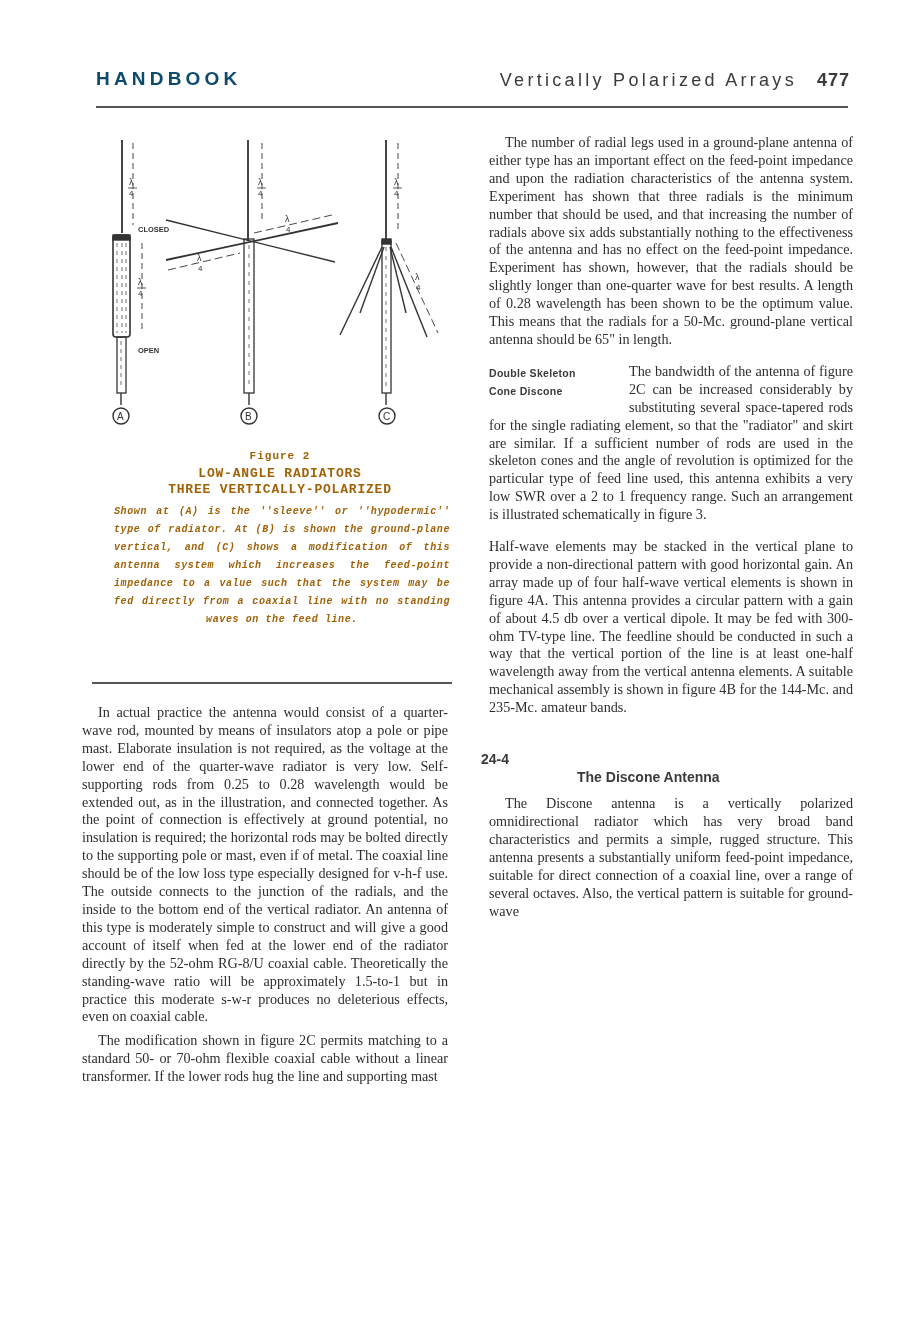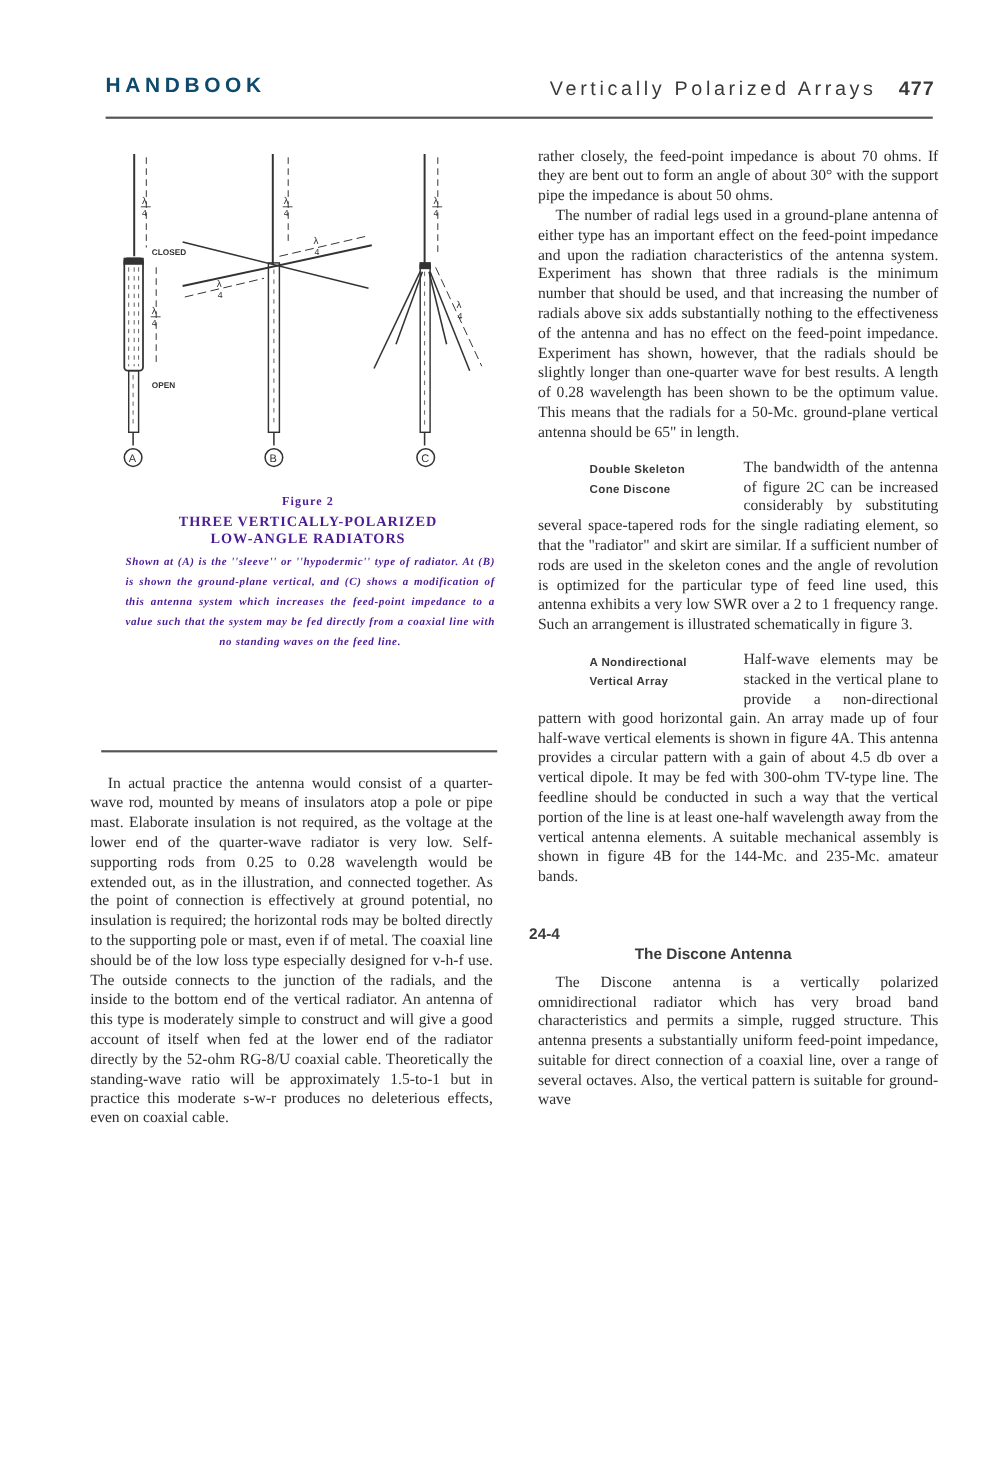--- a/index.html
+++ b/index.html
@@ -23,21 +23,21 @@
     }
     .header .right .pnum { margin-left: 20px; letter-spacing: 1px; font-weight: bold; }
     .header-rule {
       position: absolute; left: 96px; top: 106px; width: 752px; height: 2px; background: #555;
     }
     .figure {
       position: absolute; left: 100px; top: 125px; width: 340px; height: 320px;
     }
     .caption {
       position: absolute; left: 100px; top: 450px; width: 360px; text-align: center;
-      font-family: Liberation Serif, serif; color: #4c1d95;
+      font-family: Liberation Mono, monospace; color: #a16207;
     }
     .caption .fignum { font-size: 11px; font-weight: bold; letter-spacing: 1px; margin-bottom: 4px; }
     .caption .figtitle { font-size: 13px; font-weight: bold; letter-spacing: 0.8px; line-height: 16px; }
     .caption .figdesc {
       margin-top: 5px; font-size: 10px; font-style: italic; font-weight: bold;
       line-height: 18px; text-align: justify; text-align-last: center; letter-spacing: 0.6px;
       padding: 0 10px 0 14px;
     }
     .caption-rule {
       position: absolute; left: 92px; top: 682px; width: 360px; height: 2px; background: #555;
@@ -48,21 +48,21 @@
     }
     .col p { margin: 0; }
     .col .indent { text-indent: 16px; }
     .col .gap { margin-top: 6px; }
     .left-col { left: 82px; top: 704px; width: 366px; }
     .right-col { left: 489px; top: 134px; width: 364px; }
     .sidehead {
       display: block; float: left; width: 140px;
       font-family: "Liberation Sans", "DejaVu Sans", sans-serif;
       font-size: 10.5px; font-weight: bold; line-height: 18px; color: #3a3a3a;
-      letter-spacing: 0.3px; padding-top: 1px; margin-left: 47px;
+      letter-spacing: 0.3px; padding-top: 1px;
     }
     .side-block { margin-top: 14px; }
     .side-block .lead { display: block; }
     .section-head {
       margin-top: 34px; margin-bottom: 20px; height: 24px; position: relative;
       font-family: "Liberation Sans", "DejaVu Sans", sans-serif;
       font-size: 14px; font-weight: bold; color: #3a3a3a;
     }
     .section-head .num { position: absolute; left: -8px; top: 0; }
     .section-head .title { position: absolute; left: 88px; top: 18px; }
@@ -144,47 +144,43 @@
       <text x="316" y="165" font-size="8" fill="#333" stroke="none">4</text>
       <line x1="286" y1="268" x2="286" y2="280"></line>
       <circle cx="287" cy="291" r="8"></circle>
       <text x="283" y="295" font-size="10" fill="#333" stroke="none">C</text>
     </g>
   </svg>
 </div>
 
 <div class="caption">
   <div class="fignum">Figure 2</div>
+  <div class="figtitle">LOW-ANGLE RADIATORS</div>
   <div class="figtitle">THREE VERTICALLY-POLARIZED</div>
-  <div class="figtitle">LOW-ANGLE RADIATORS</div>
   <div class="figdesc">Shown at (A) is the ''sleeve'' or ''hypodermic'' type of radiator. At (B) is shown the ground-plane vertical, and (C) shows a modification of this antenna system which increases the feed-point impedance to a value such that the system may be fed directly from a coaxial line with no standing waves on the feed line.</div>
 </div>
 <div class="caption-rule"></div>
 
 <div class="col left-col">
   <p class="indent">In actual practice the antenna would consist of a quarter-wave rod, mounted by means of insulators atop a pole or pipe mast. Elaborate insulation is not required, as the voltage at the lower end of the quarter-wave radiator is very low. Self-supporting rods from 0.25 to 0.28 wavelength would be extended out, as in the illustration, and connected together. As the point of connection is effectively at ground potential, no insulation is required; the horizontal rods may be bolted directly to the supporting pole or mast, even if of metal. The coaxial line should be of the low loss type especially designed for v-h-f use. The outside connects to the junction of the radials, and the inside to the bottom end of the vertical radiator. An antenna of this type is moderately simple to construct and will give a good account of itself when fed at the lower end of the radiator directly by the 52-ohm RG-8/U coaxial cable. Theoretically the standing-wave ratio will be approximately 1.5-to-1 but in practice this moderate s-w-r produces no deleterious effects, even on coaxial cable.</p>
+  <p class="indent gap">The modification shown in figure 2C permits matching to a standard 50- or 70-ohm flexible coaxial cable without a linear transformer. If the lower rods hug the line and supporting mast</p>
 </div>
 
 <div class="col right-col">
-  <p>rather closely, the feed-point impedance is about 70 ohms. If they are bent out to form an angle of about 30° with the support pipe the impedance is about 50 ohms.</p>
   <p class="indent">The number of radial legs used in a ground-plane antenna of either type has an important effect on the feed-point impedance and upon the radiation characteristics of the antenna system. Experiment has shown that three radials is the minimum number that should be used, and that increasing the number of radials above six adds substantially nothing to the effectiveness of the antenna and has no effect on the feed-point impedance. Experiment has shown, however, that the radials should be slightly longer than one-quarter wave for best results. A length of 0.28 wavelength has been shown to be the optimum value. This means that the radials for a 50-Mc. ground-plane vertical antenna should be 65" in length.</p>
 
   <div class="side-block">
     <span class="sidehead">
       <span class="lead">Double Skeleton</span>
       <span class="lead">Cone Discone</span>
     </span>
     <p>The bandwidth of the antenna of figure 2C can be increased considerably by substituting several space-tapered rods for the single radiating element, so that the "radiator" and skirt are similar. If a sufficient number of rods are used in the skeleton cones and the angle of revolution is optimized for the particular type of feed line used, this antenna exhibits a very low SWR over a 2 to 1 frequency range. Such an arrangement is illustrated schematically in figure 3.</p>
   </div>
 
   <div class="side-block">
-    <span class="sidehead">
-      <span class="lead">A Nondirectional</span>
-      <span class="lead">Vertical Array</span>
-    </span>
     <p>Half-wave elements may be stacked in the vertical plane to provide a non-directional pattern with good horizontal gain. An array made up of four half-wave vertical elements is shown in figure 4A. This antenna provides a circular pattern with a gain of about 4.5 db over a vertical dipole. It may be fed with 300-ohm TV-type line. The feedline should be conducted in such a way that the vertical portion of the line is at least one-half wavelength away from the vertical antenna elements. A suitable mechanical assembly is shown in figure 4B for the 144-Mc. and 235-Mc. amateur bands.</p>
   </div>
 
   <div class="section-head">
     <span class="num">24-4</span>
     <span class="title">The Discone Antenna</span>
   </div>
   <p class="indent">The Discone antenna is a vertically polarized omnidirectional radiator which has very broad band characteristics and permits a simple, rugged structure. This antenna presents a substantially uniform feed-point impedance, suitable for direct connection of a coaxial line, over a range of several octaves. Also, the vertical pattern is suitable for ground-wave</p>
 </div>
 

